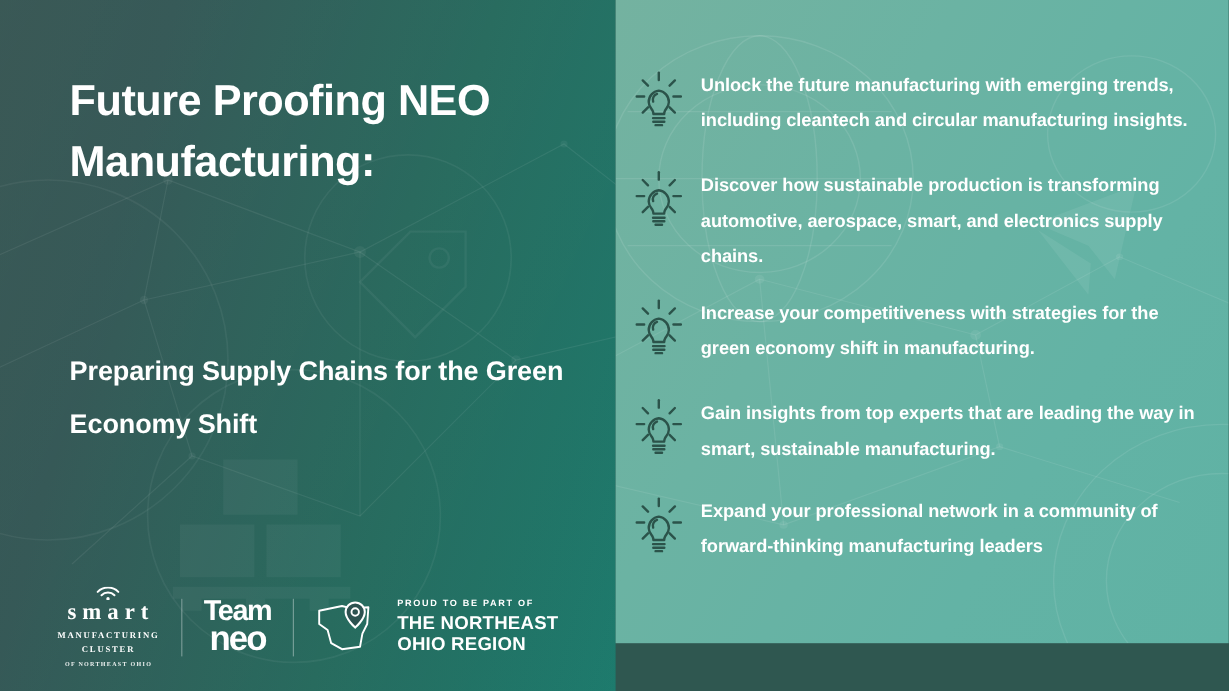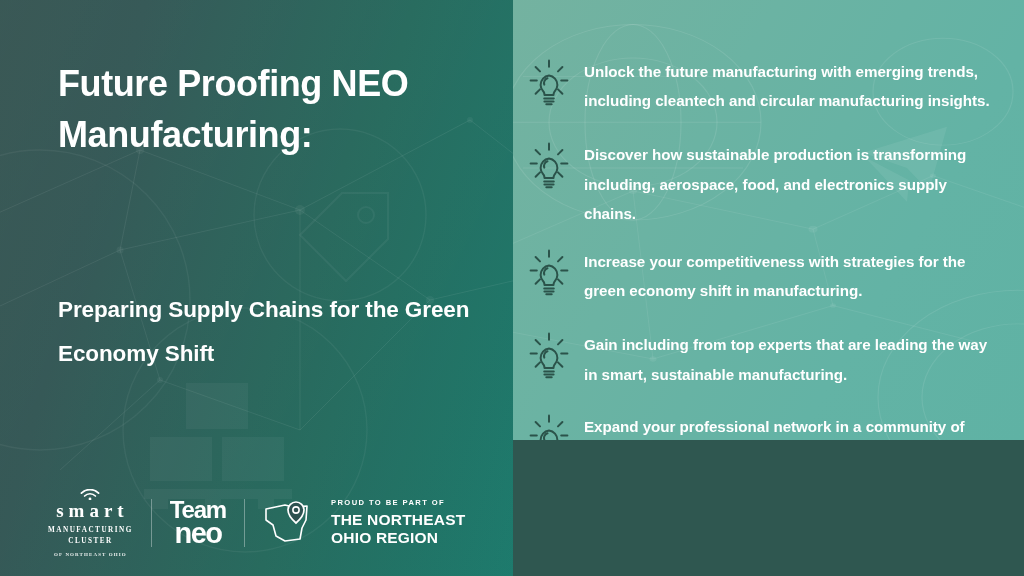--- a/index.html
+++ b/index.html
@@ -15,21 +15,21 @@
     overflow:hidden;
   }
 
   
   .panel-left {
     position:absolute; left:0; top:0; width:513px; height:576px;
     background:linear-gradient(105deg,#2f4f4c 0%,#2d5250 22%,#22675a 62%,#19786a 100%);
     overflow:hidden;
   }
   .panel-right {
-    position:absolute; left:513px; top:0; width:511px; height:440px;
+    position:absolute; left:513px; top:0; width:511px; height:536px;
     background:linear-gradient(120deg,#74b2a0 0%,#6bb3a3 35%,#63b3a5 70%,#5fb2a4 100%);
     overflow:hidden;
   }
 
   
   .bg-art { position:absolute; inset:0; width:100%; height:100%; pointer-events:none; }
 
   
   .headline {
     position:absolute; left:58px; top:58px; width:440px;
@@ -248,21 +248,21 @@
   <g fill="none" stroke="#2b534a" stroke-width="2" stroke-linecap="round" stroke-linejoin="round">
     <path d="M27 21.5 a9.5 9.5 0 0 0 -8.4 9.4 c0 3.6 2.1 5.4 3.1 7 0.6 1 0.8 2.1 0.8 3.1 h9 c0 -1 0.2 -2.1 0.8 -3.1 1 -1.6 3.1 -3.4 3.1 -7 a9.5 9.5 0 0 0 -8.4 -9.4 z"></path>
     <path d="M22.3 30.6 a4.9 4.9 0 0 1 3.2 -6.3"></path>
     <path d="M22.2 44.4 h9.6 M22.4 47.4 h9.2 M24.3 50.3 h5.4"></path>
     <path d="M27 6.5 v6.2"></path>
     <path d="M8.6 26.4 h6.2 M39.2 26.4 h6.2"></path>
     <path d="M13.6 13.0 l4.4 4.4 M36 17.4 l4.4 -4.4"></path>
     <path d="M13.6 39.8 l4.4 -4.4 M36 35.4 l4.4 4.4"></path>
   </g>
 </svg></div>
-          <div class="bullet-text">Discover how sustainable production is transforming including, aerospace, food, and electronics supply chains.</div>
+          <div class="bullet-text">Discover how sustainable production is transforming automotive, aerospace, smart, and electronics supply chains.</div>
         </div>
         <div class="bullet" style="margin-top: 14px;">
           <div class="bullet-icon"><svg width="54" height="54" viewBox="0 0 54 54" aria-hidden="true">
   <g fill="none" stroke="#2b534a" stroke-width="2" stroke-linecap="round" stroke-linejoin="round">
     <path d="M27 21.5 a9.5 9.5 0 0 0 -8.4 9.4 c0 3.6 2.1 5.4 3.1 7 0.6 1 0.8 2.1 0.8 3.1 h9 c0 -1 0.2 -2.1 0.8 -3.1 1 -1.6 3.1 -3.4 3.1 -7 a9.5 9.5 0 0 0 -8.4 -9.4 z"></path>
     <path d="M22.3 30.6 a4.9 4.9 0 0 1 3.2 -6.3"></path>
     <path d="M22.2 44.4 h9.6 M22.4 47.4 h9.2 M24.3 50.3 h5.4"></path>
     <path d="M27 6.5 v6.2"></path>
     <path d="M8.6 26.4 h6.2 M39.2 26.4 h6.2"></path>
     <path d="M13.6 13.0 l4.4 4.4 M36 17.4 l4.4 -4.4"></path>
@@ -276,21 +276,21 @@
   <g fill="none" stroke="#2b534a" stroke-width="2" stroke-linecap="round" stroke-linejoin="round">
     <path d="M27 21.5 a9.5 9.5 0 0 0 -8.4 9.4 c0 3.6 2.1 5.4 3.1 7 0.6 1 0.8 2.1 0.8 3.1 h9 c0 -1 0.2 -2.1 0.8 -3.1 1 -1.6 3.1 -3.4 3.1 -7 a9.5 9.5 0 0 0 -8.4 -9.4 z"></path>
     <path d="M22.3 30.6 a4.9 4.9 0 0 1 3.2 -6.3"></path>
     <path d="M22.2 44.4 h9.6 M22.4 47.4 h9.2 M24.3 50.3 h5.4"></path>
     <path d="M27 6.5 v6.2"></path>
     <path d="M8.6 26.4 h6.2 M39.2 26.4 h6.2"></path>
     <path d="M13.6 13.0 l4.4 4.4 M36 17.4 l4.4 -4.4"></path>
     <path d="M13.6 39.8 l4.4 -4.4 M36 35.4 l4.4 4.4"></path>
   </g>
 </svg></div>
-          <div class="bullet-text">Gain including from top experts that are leading the way in smart, sustainable manufacturing.</div>
+          <div class="bullet-text">Gain insights from top experts that are leading the way in smart, sustainable manufacturing.</div>
         </div>
         <div class="bullet" style="margin-top: 18px;">
           <div class="bullet-icon"><svg width="54" height="54" viewBox="0 0 54 54" aria-hidden="true">
   <g fill="none" stroke="#2b534a" stroke-width="2" stroke-linecap="round" stroke-linejoin="round">
     <path d="M27 21.5 a9.5 9.5 0 0 0 -8.4 9.4 c0 3.6 2.1 5.4 3.1 7 0.6 1 0.8 2.1 0.8 3.1 h9 c0 -1 0.2 -2.1 0.8 -3.1 1 -1.6 3.1 -3.4 3.1 -7 a9.5 9.5 0 0 0 -8.4 -9.4 z"></path>
     <path d="M22.3 30.6 a4.9 4.9 0 0 1 3.2 -6.3"></path>
     <path d="M22.2 44.4 h9.6 M22.4 47.4 h9.2 M24.3 50.3 h5.4"></path>
     <path d="M27 6.5 v6.2"></path>
     <path d="M8.6 26.4 h6.2 M39.2 26.4 h6.2"></path>
     <path d="M13.6 13.0 l4.4 4.4 M36 17.4 l4.4 -4.4"></path>

